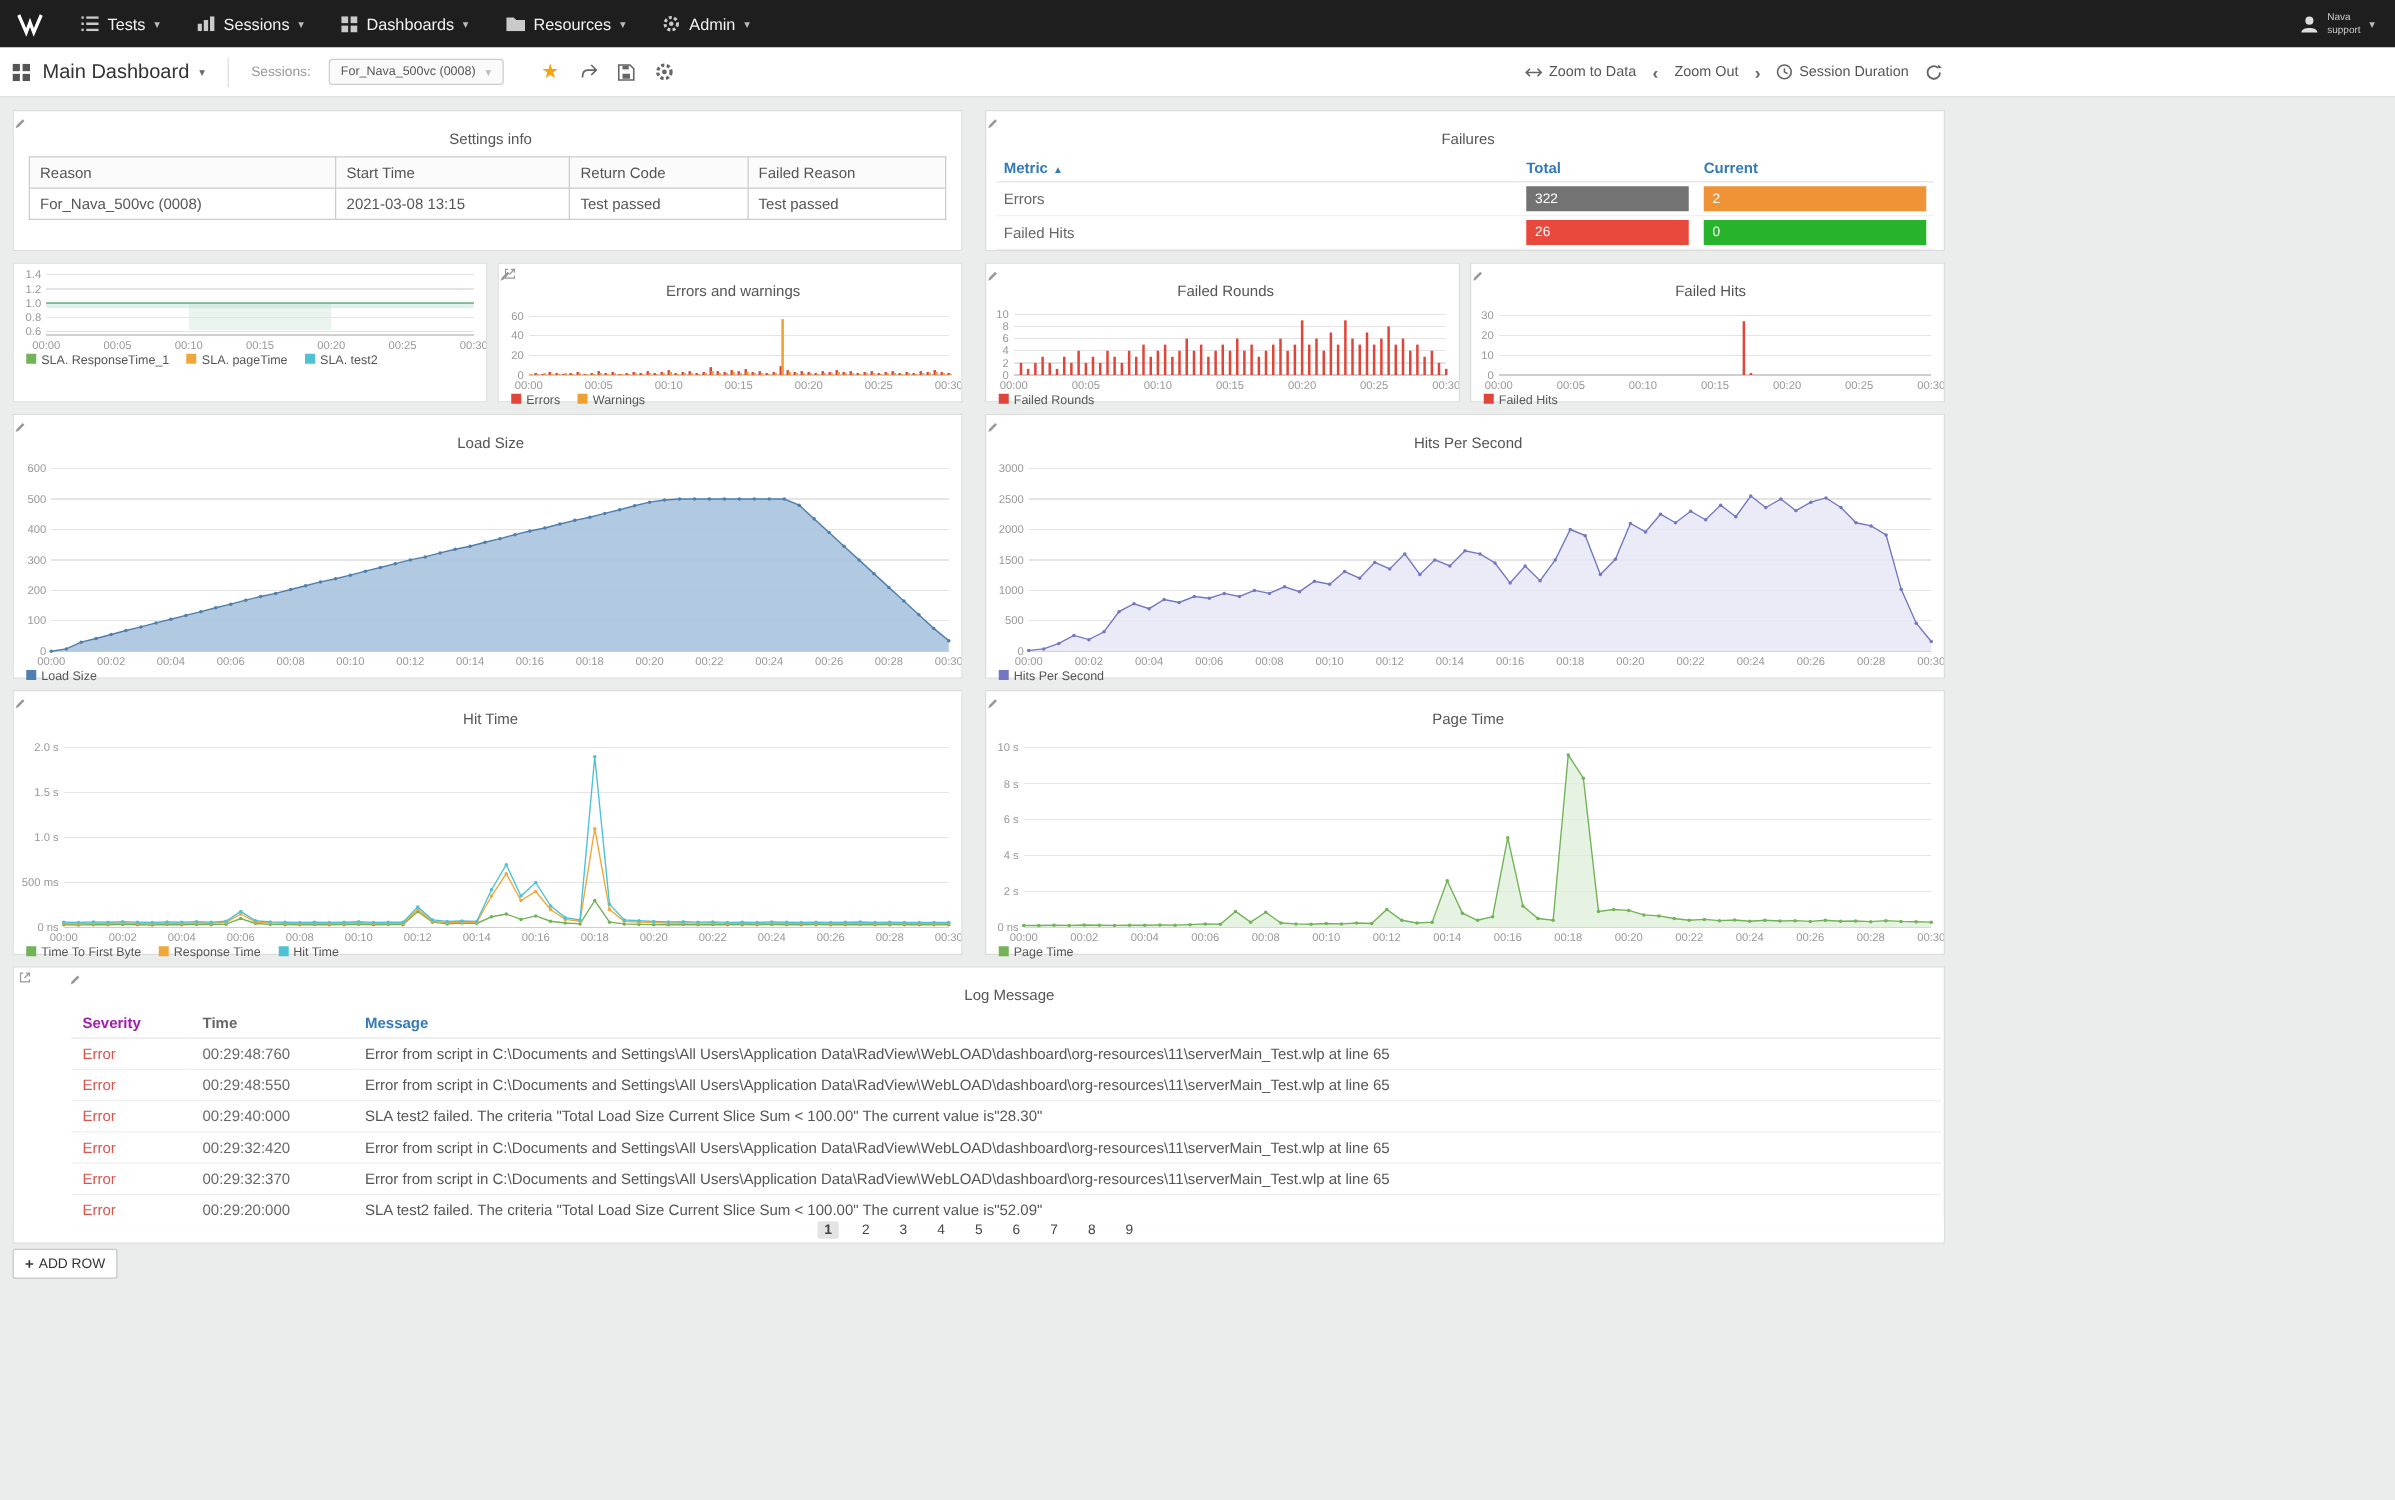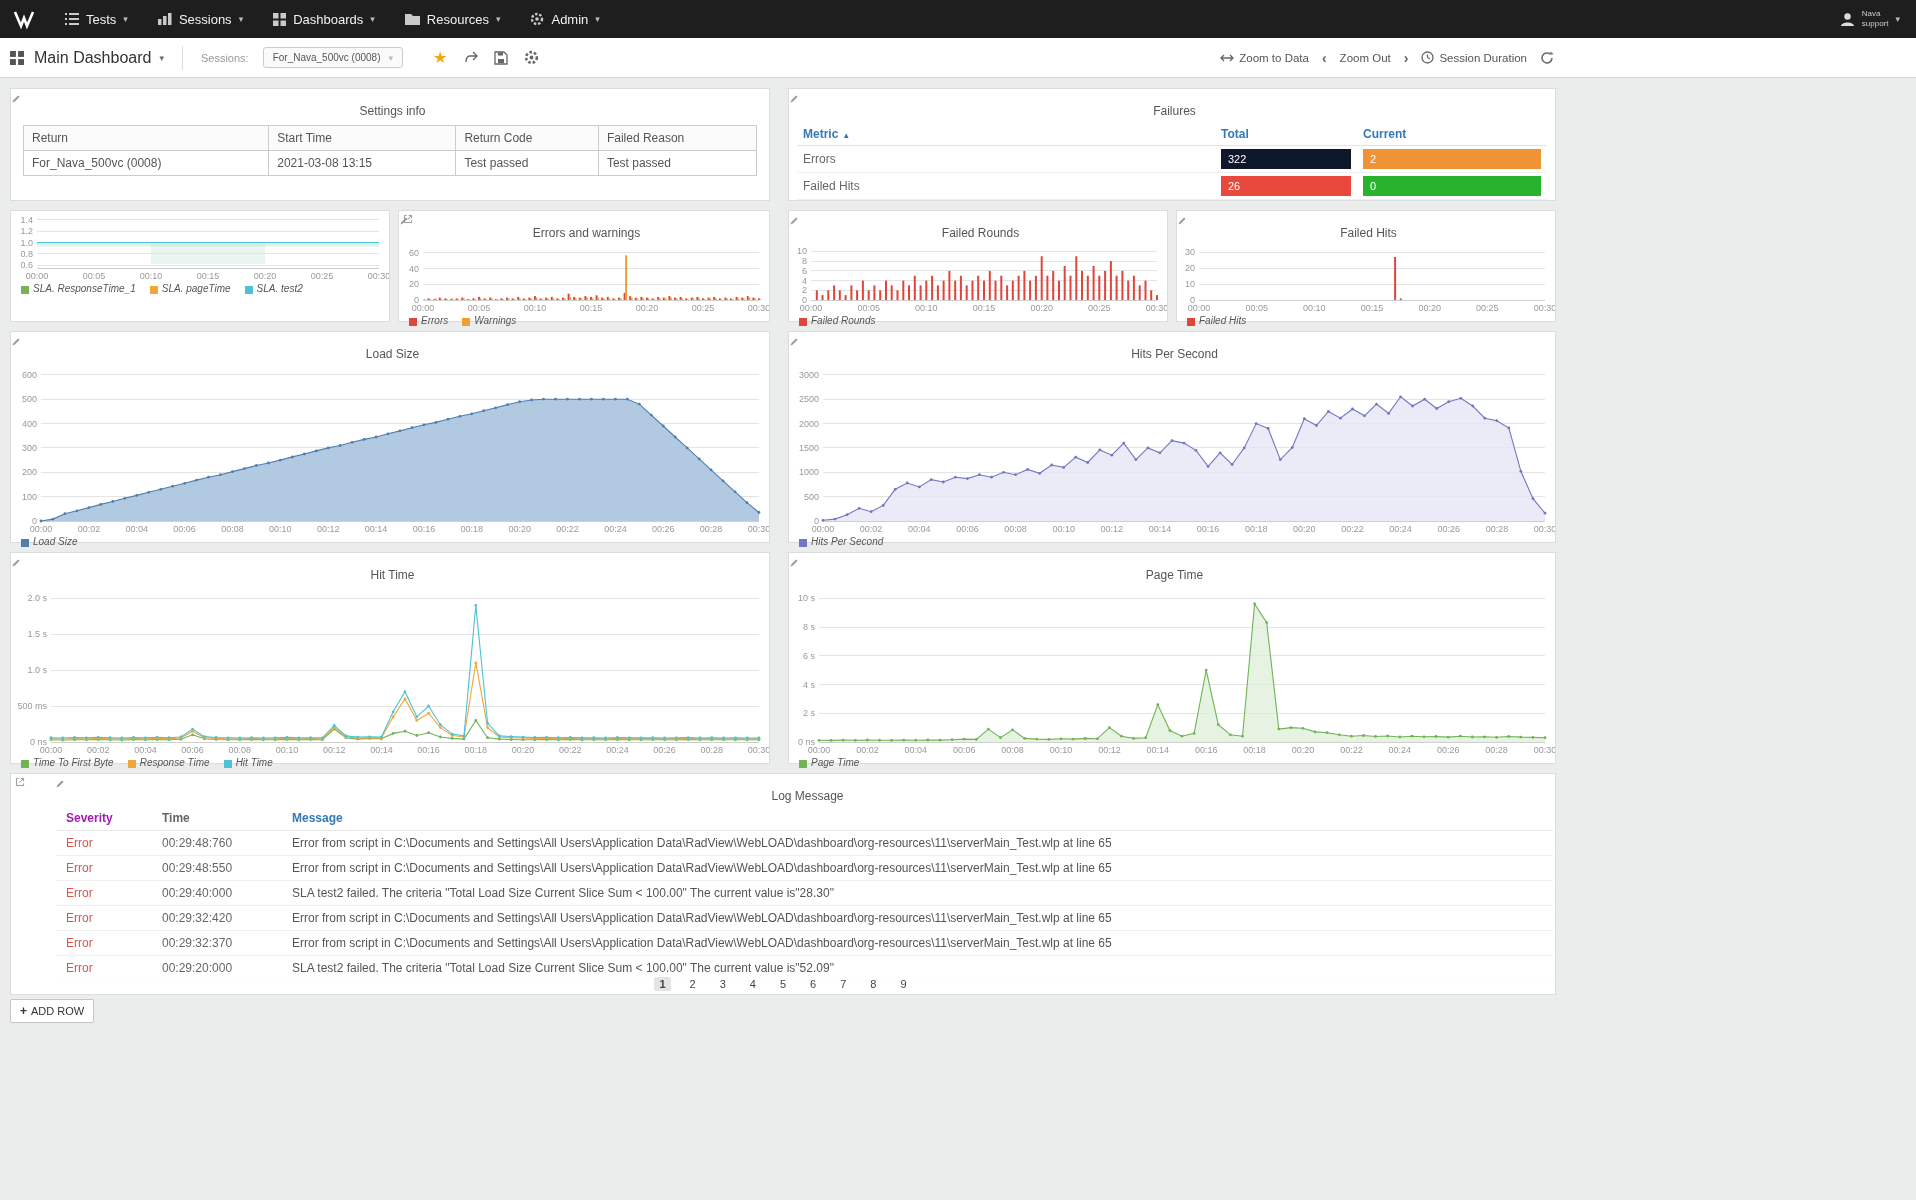--- a/index.html
+++ b/index.html
@@ -49,21 +49,21 @@
   .pw760 { width:760px; } .pw768 { width:768px; }
   .pw380 { width:380px; } .pw372 { width:372px; }
   .panel-sm { height:112px; } .panel-lg { height:212px; }
   .chart-sm { width:100%; height:70px; }
   .chart-lg { width:100%; height:170px; }
   svg { display:block; }
   svg text { font-family:"Liberation Sans", sans-serif; }
 
   .legend { display:flex; gap:14px; align-items:center; padding:2px 10px 0 10px;
     font-size:10px; color:#555; }
-  .lg-item { display:flex; align-items:flex-end; gap:4px; white-space:nowrap;font-style:italic; }
+  .lg-item { display:flex; align-items:flex-start; gap:4px; white-space:nowrap; }
   .lg-sq { width:8px; height:8px; display:inline-block; }
 
   
   .si-table { border-collapse:collapse; margin:4px 12px 10px 12px; width:calc(100% - 24px); }
   .si-table th, .si-table td { border:1px solid #ccc; font-size:12px; color:#555;
     text-align:left; font-weight:normal; padding:5px 8px; height:25px; }
   .si-table th { background:#fbfbfb; }
 
   
   .fail-table { width:calc(100% - 16px); margin:2px 8px 0 8px; border-collapse:collapse; }
@@ -244,21 +244,21 @@
       <div class="panel-title">
         <span class="pencil">
           <svg width="10" height="10" viewBox="0 0 14 14">
               <path d="M2 12 L3.5 8.5 L10 2 L12 4 L5.5 10.5 Z" fill="#999"></path>
             </svg>
         </span><span>Settings info</span>
       </div>
       <table class="si-table">
         <thead>
             <tr id="si-head">
-              <th>Return</th>
+              <th>Reason</th>
               <th>Start Time</th>
               <th>Return Code</th>
               <th>Failed Reason</th>
             </tr>
           </thead>
         <tbody id="si-body">
             <tr>
               <td>For_Nava_500vc (0008)</td>
               <td>2021-03-08 13:15</td>
               <td>Test passed</td>
@@ -281,21 +281,21 @@
             <tr>
           <th><span>Metric</span><span class="sort">▲</span></th>
           <th class="col-t">Total</th>
           <th class="col-c">Current</th>
         </tr>
           </thead>
         <tbody id="fail-body">
             <tr>
               <td>Errors</td>
               <td class="col-t">
-                <div class="fbar" style="background: #0f172a;">322</div>
+                <div class="fbar" style="background: #737373;">322</div>
               </td>
               <td class="col-c">
                 <div class="fbar" style="background: rgb(239, 147, 54);">2</div>
               </td>
             </tr>
             <tr>
               <td>Failed Hits</td>
               <td class="col-t">
                 <div class="fbar" style="background: rgb(233, 73, 61);">26</div>
               </td>

